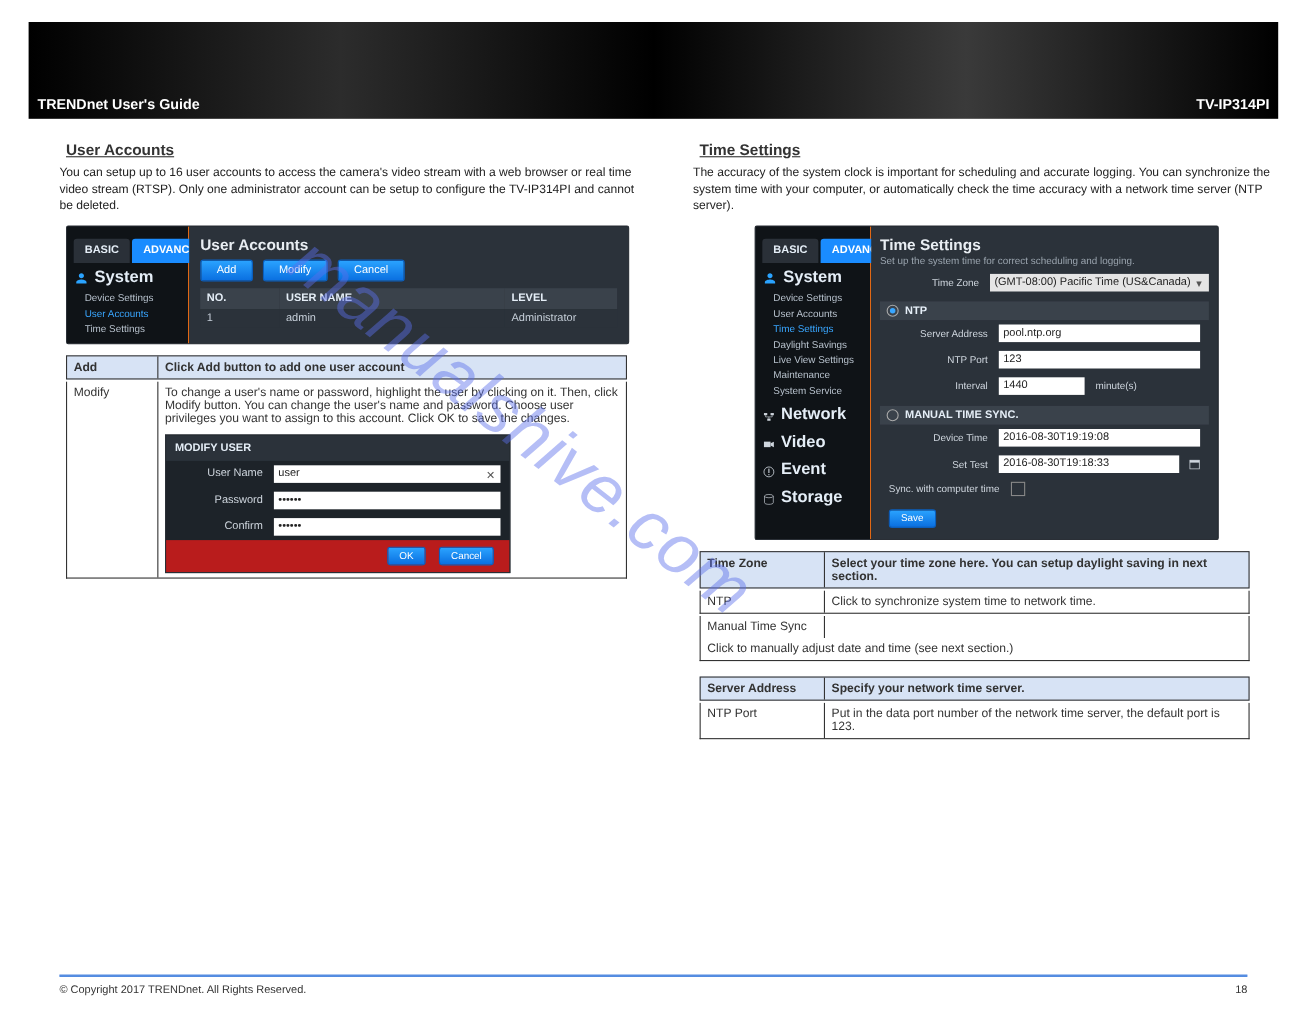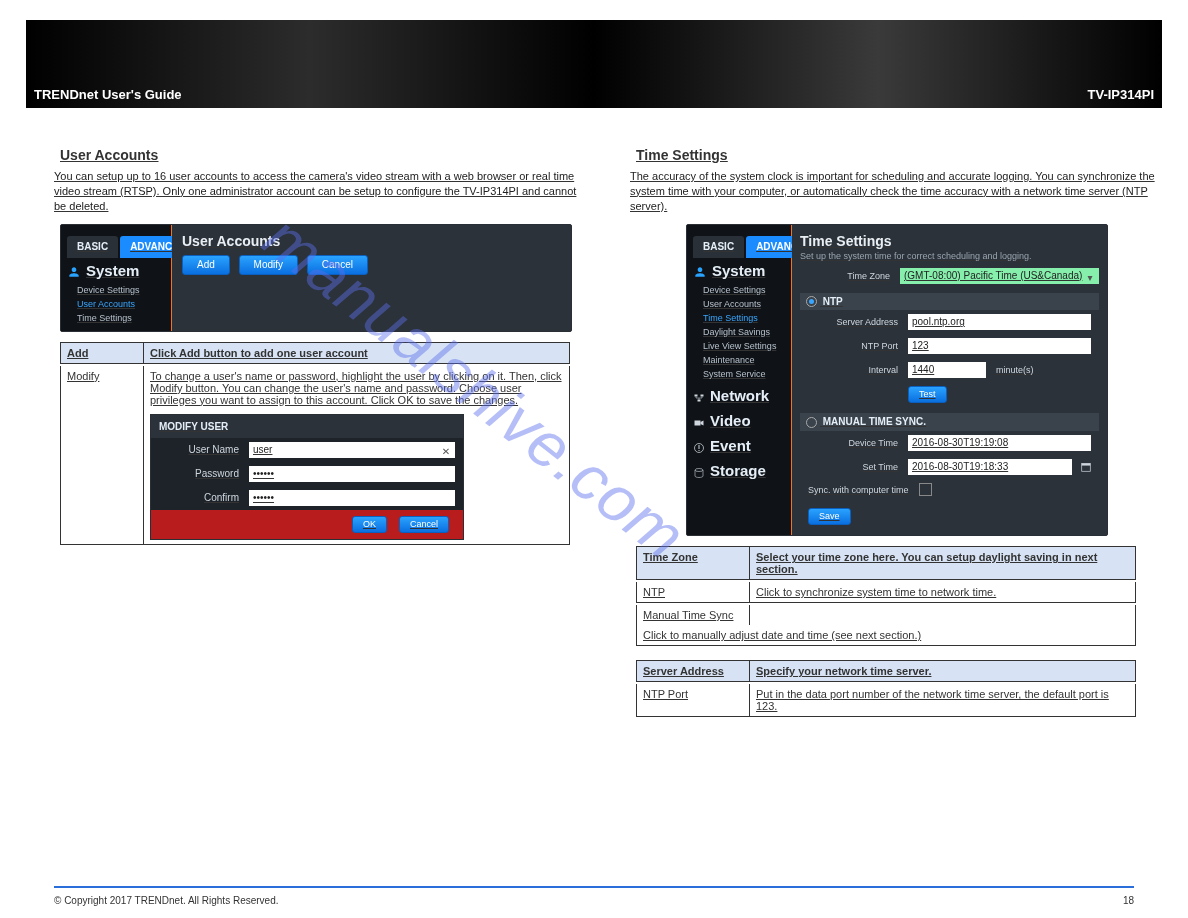--- a/index.html
+++ b/index.html
@@ -34,24 +34,23 @@
   .topbanner .hdr-model {
     position: absolute;
     right: 8px;
     bottom: 6px;
     color: #fff;
     font-size: 13px;
     font-weight: bold;
   }
   .cols {
     display: flex;
-    padding: 21px 30px 0 30px;
+    padding: 2px 30px 0 30px;
     gap: 24px;
     position: relative;
-    text-decoration: underline;
   }
   .col {
     flex: 1 1 50%;
   }
   .section-title {
     font-weight: bold;
     font-size: 14px;
     text-decoration: underline;
     margin: 18px 0 6px 30px;
   }
@@ -305,20 +304,34 @@
           <div class="item sel">User Accounts</div>
           <div class="item">Time Settings</div>
         </div>
         <div class="content">
           <div class="panel-title">User Accounts</div>
           <div style="margin:4px 0 6px 0;">
             <span class="btn">Add</span>
             <span class="btn">Modify</span>
             <span class="btn">Cancel</span>
           </div>
+          <table class="dk">
+            <tbody>
+                <tr>
+              <th style="width:60px;">NO.</th>
+              <th>USER NAME</th>
+              <th style="width:90px;">LEVEL</th>
+            </tr>
+            <tr>
+              <td>1</td>
+              <td>admin</td>
+              <td>Administrator</td>
+            </tr>
+          </tbody>
+            </table>
         </div>
       </div>
 
       <div style="margin-left:30px; width:510px; margin-top:10px;">
         <div class="docrow head" style="margin-left:0;">
           <div class="c1">Add</div>
           <div class="c2">Click Add button to add one user account</div>
         </div>
         <div class="docrow" style="margin-left:0; border-top:none;">
           <div class="c1">Modify</div>
@@ -407,21 +420,21 @@
             <span>Storage</span>
           </div>
         </div>
 
         <div class="content" style="padding:6px 8px;">
           <div class="panel-title">Time Settings</div>
           <div class="panel-sub">Set up the system time for correct scheduling and logging.</div>
 
           <div class="frow" style="padding:3px 0;">
             <div class="flabelw">Time Zone</div>
-            <div class="finput" style="background:#86efac;">
+            <div class="finput" style="background:#e5e5e5;">
               <span>(GMT-08:00) Pacific Time (US&amp;Canada)</span>
               <span class="clr">▾</span>
             </div>
           </div>
 
           <div class="dshead">
             <span class="radio-dot on"></span>
             <span>NTP</span>
           </div>
           <div class="frow">
@@ -430,35 +443,31 @@
             </div>
           <div class="frow">
               <div class="flabelw">NTP Port</div>
               <div class="finput">123</div>
             </div>
           <div class="frow">
               <div class="flabelw">Interval</div>
               <div class="finput" style="max-width:70px;">1440</div>
               <span class="ftxt">minute(s)</span>
             </div>
-          <div class="frow">
-              <div class="flabelw"></div>
-              <span class="btn sm">Test</span>
-            </div>
 
           <div class="dshead">
             <span class="radio-dot"></span>
             <span>MANUAL TIME SYNC.</span>
           </div>
           <div class="frow">
               <div class="flabelw">Device Time</div>
               <div class="finput">2016-08-30T19:19:08</div>
             </div>
           <div class="frow">
-            <div class="flabelw">Set Time</div>
+            <div class="flabelw">Set Test</div>
             <div class="finput">2016-08-30T19:18:33</div>
             <svg class="dtpick" viewBox="0 0 14 14">
                 <rect x="1" y="2" width="12" height="11" fill="none" stroke="#cfd6de" stroke-width="1"></rect>
                 <rect x="1" y="2" width="12" height="3" fill="#cfd6de"></rect>
               </svg>
           </div>
           <div class="frow">
             <div class="flabelw" style="width:auto;">Sync. with computer time</div>
             <span class="chk"></span>
           </div>

